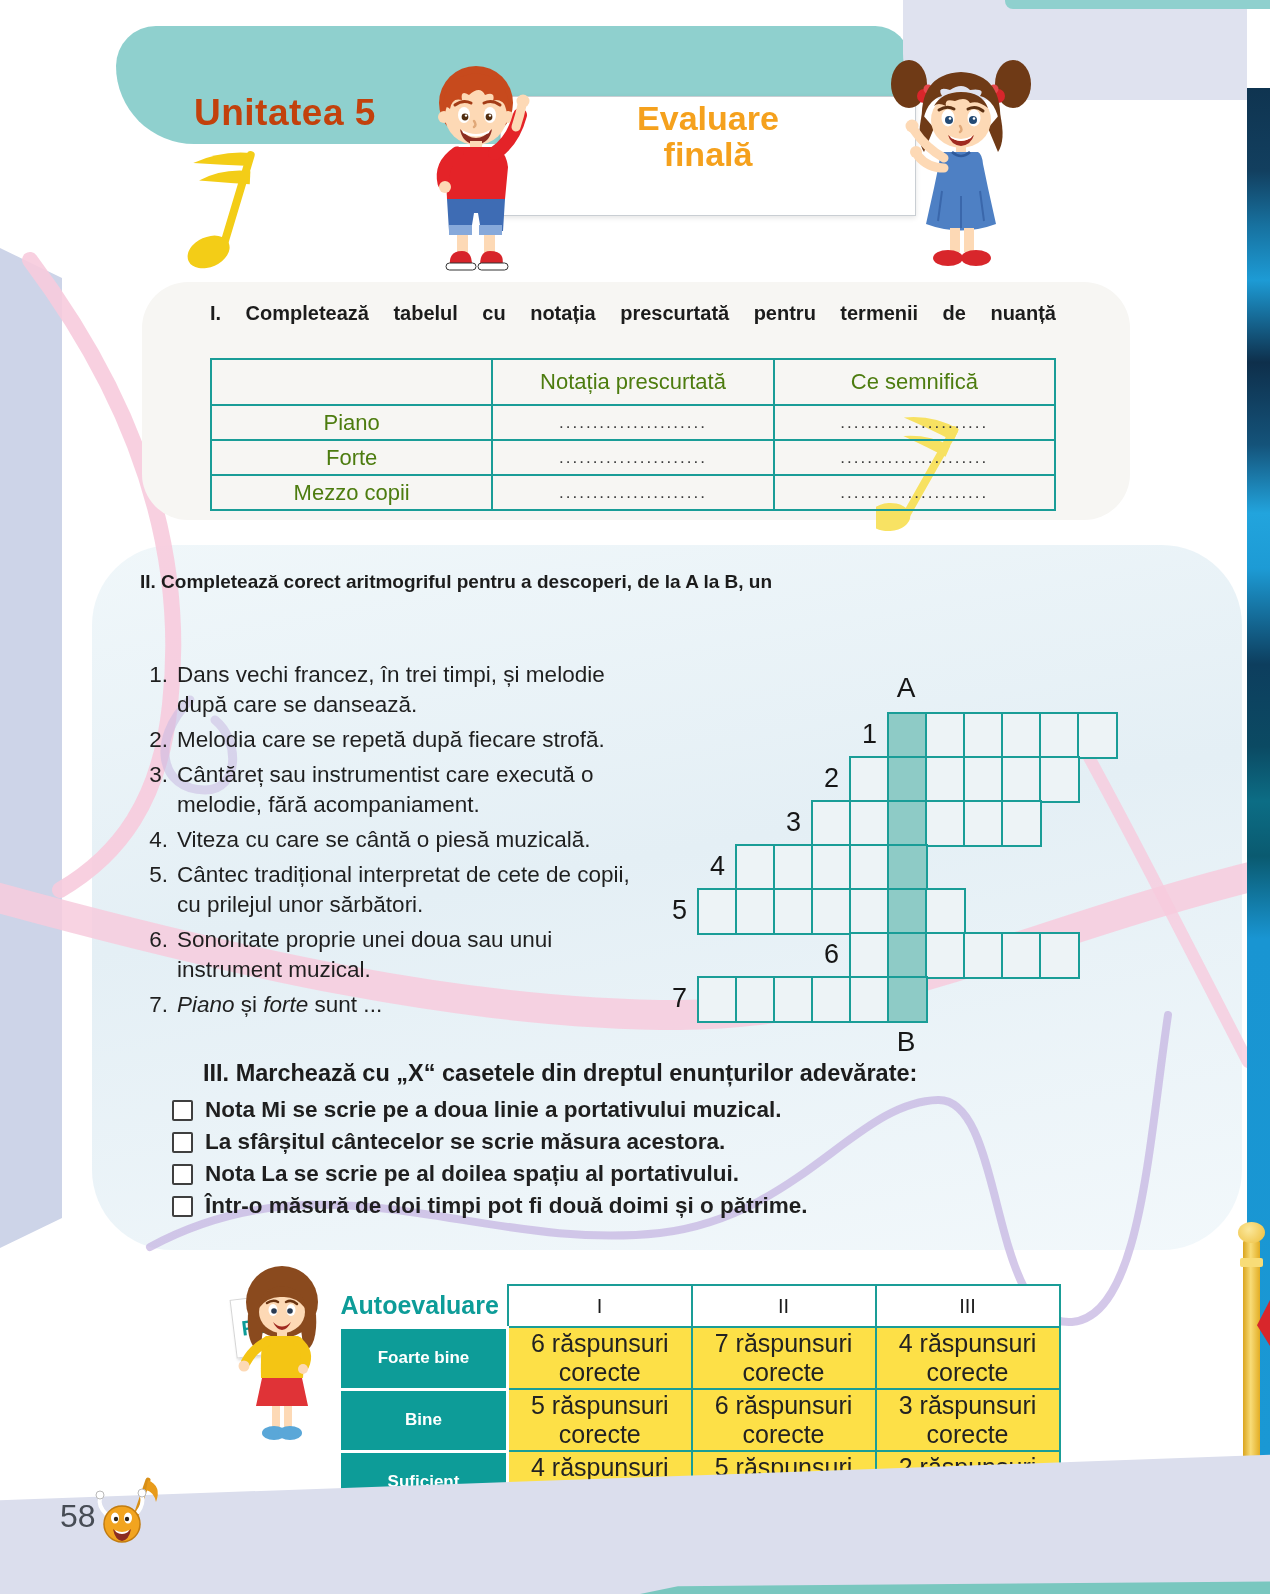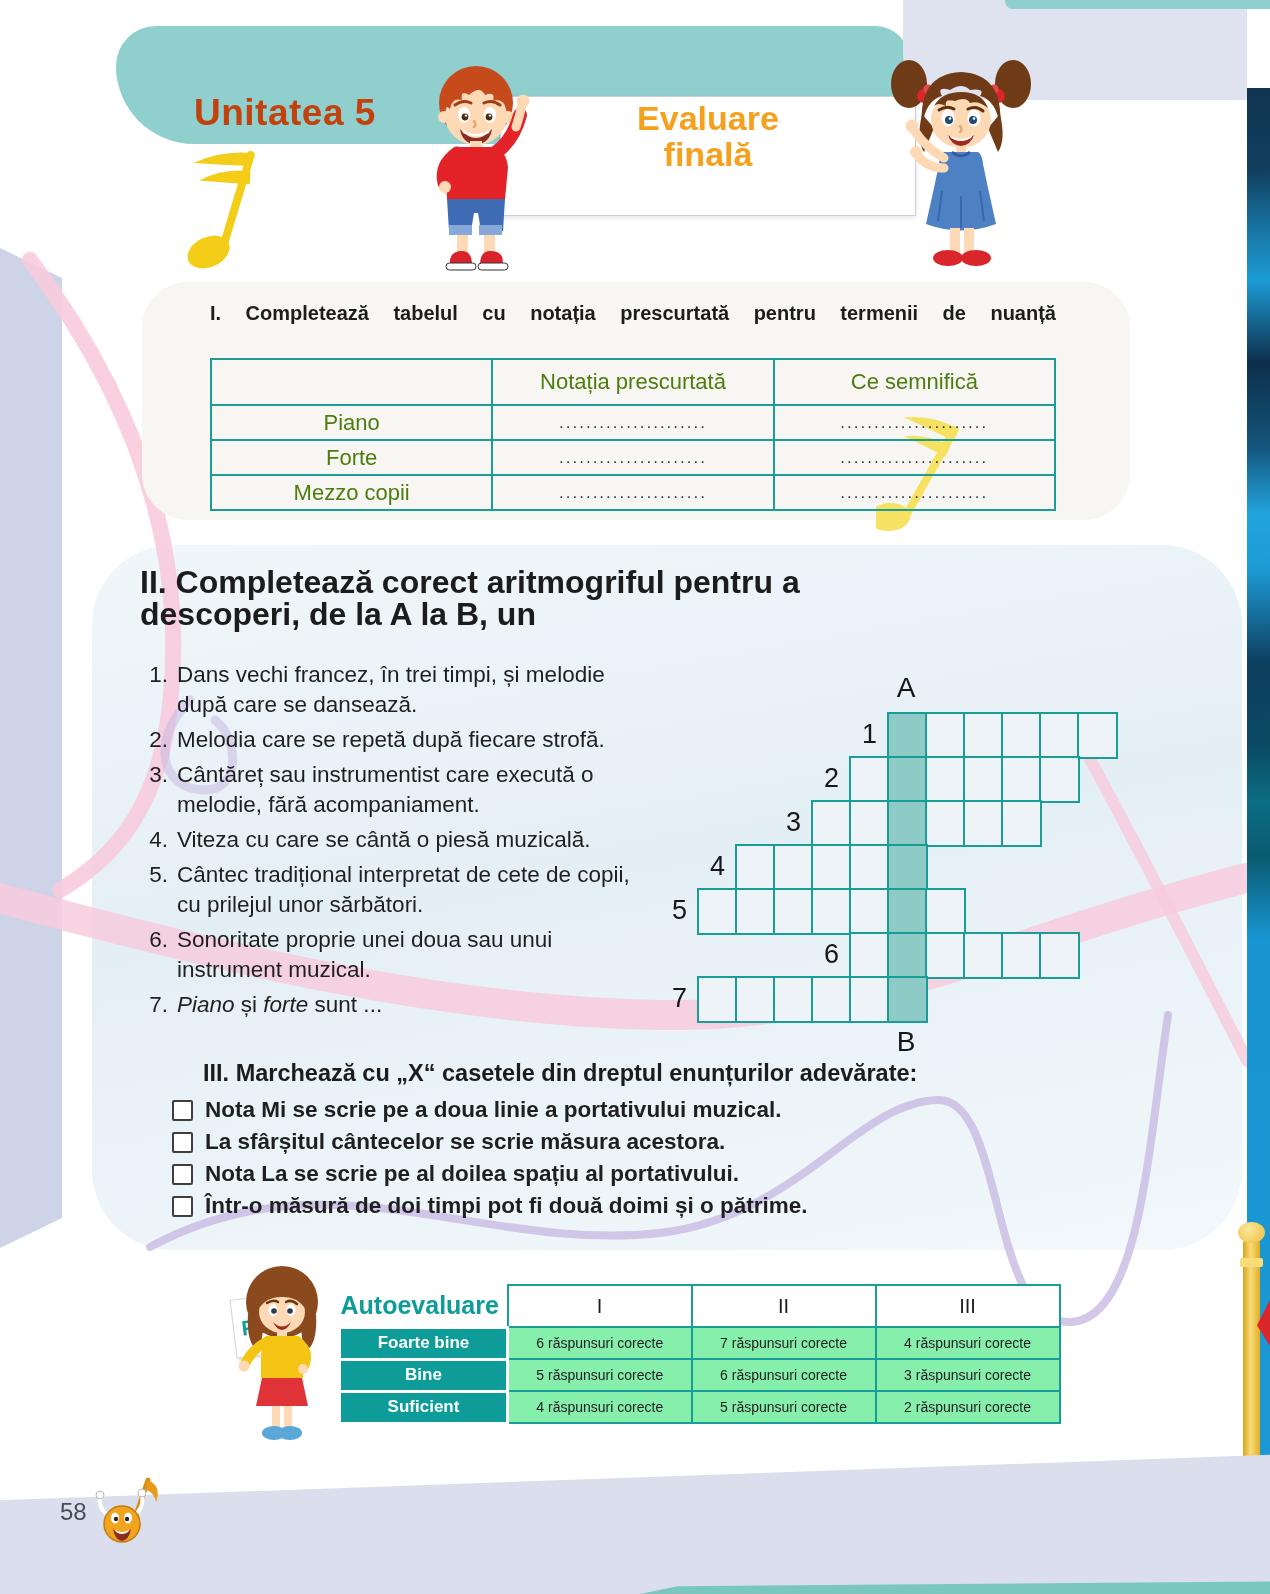--- a/index.html
+++ b/index.html
@@ -48,21 +48,21 @@
   .jline{text-align:justify;text-align-last:justify;}
   .s1-line2{padding-left:22px;}
   .dyn-table{position:absolute;left:210px;top:358px;z-index:5;border-collapse:collapse;table-layout:fixed;width:846px;}
   .dyn-table td{border:2px solid var(--teal-border,#1a9d97);text-align:center;vertical-align:middle;
         background:transparent;font-size:22px;color:#4d7c0f;}
   .dyn-table .hrow td{height:42px;}
   .dyn-table .drow td{height:31px;}
   .dyn-table .dots{font-size:17px;letter-spacing:2px;color:#3a3a3a;}
 
   
-  .s2-heading{left:140px;top:566px;width:810px;z-index:5;font-size:32px;font-weight:bold;line-height:32px;}
+  .s2-heading{left:140px;top:566px;width:810px;z-index:5;font-size:19px;font-weight:bold;line-height:32px;}
   .s2-heading i{font-weight:normal;}
   .s2-line2{padding-left:28px;}
   .clues{left:142px;top:660px;width:502px;z-index:5;}
   .clue{display:flex;margin-bottom:5px;font-size:22.5px;line-height:30px;color:#1f1f1f;}
   .clue-num{width:26px;text-align:right;margin-right:9px;flex:none;}
   .crossword{left:697px;top:712px;width:440px;height:330px;z-index:5;}
   .cw-cell{position:absolute;width:40.5px;height:46.5px;box-sizing:border-box;
         border:2.5px solid var(--teal-border,#1a9d97);background:var(--cell-bg,#edf3f6);}
   .cw-cell.hl{background:var(--teal-cell,#8ecbc6);}
   .cw-num{position:absolute;width:30px;text-align:right;font-size:27px;color:#161616;}
@@ -80,24 +80,24 @@
   .ae-girl{left:226px;top:1256px;z-index:6;}
   .ae-card{left:233px;top:1297px;width:43px;height:57px;background:#fff;border:1px solid #d5d5d5;
         box-shadow:1px 2px 3px rgba(0,0,0,.15);transform:rotate(-7deg);z-index:5;
         display:flex;align-items:center;justify-content:center;
         font-size:21px;font-weight:bold;color:var(--ae-teal,#0d9c98);}
   .ae-table{position:absolute;left:338px;top:1284px;z-index:5;border-collapse:collapse;table-layout:fixed;}
   .ae-table td{text-align:center;vertical-align:middle;}
   .ae-title{font-size:25px;font-weight:bold;color:var(--ae-teal,#0d9c98);text-align:left !important;padding-right:6px;}
   .ae-h{border:2px solid var(--teal-border,#1a9d97);background:#fff;font-size:20px;height:38px;}
   .ae-label{background:var(--ae-teal,#0d9c98);border:3px solid #fff;color:#fff;font-size:17px;font-weight:bold;height:24px;}
-  .ae-val{border:2px solid var(--teal-border,#1a9d97);background:#86efac;font-size:14px;height:28px;color:#222;}
-
-  
-  .page-num{left:60px;top:1498px;z-index:9;font-size:24px;color:#474c55;}
+  .ae-val{border:2px solid var(--teal-border,#1a9d97);background:#fde047;font-size:25px;height:28px;color:#222;}
+
+  
+  .page-num{left:60px;top:1498px;z-index:9;font-size:32px;color:#474c55;}
   .mascot{left:88px;top:1470px;z-index:9;}
 </style>
 </head>
 <body>
 
 <div class="page">
 
   <div class="abs blob"></div>
   <div class="abs corner-tr"></div>
   <div class="abs top-teal"></div>

